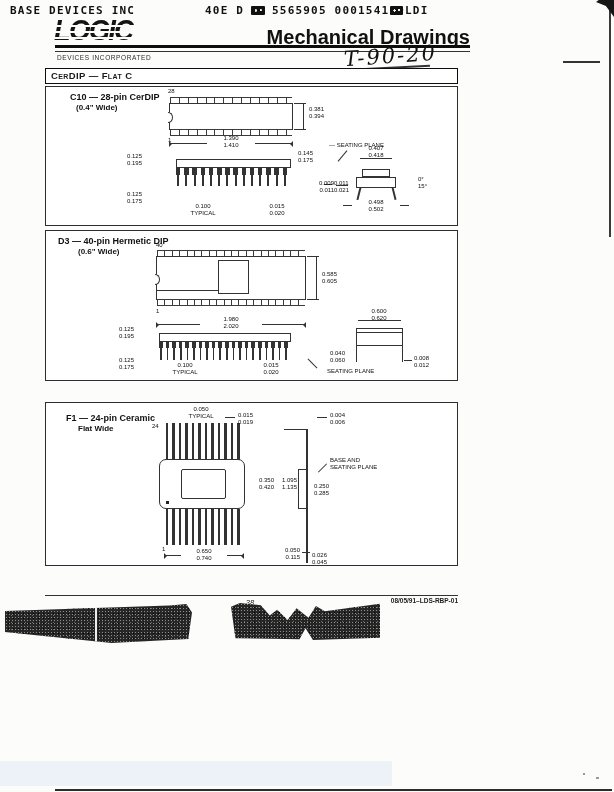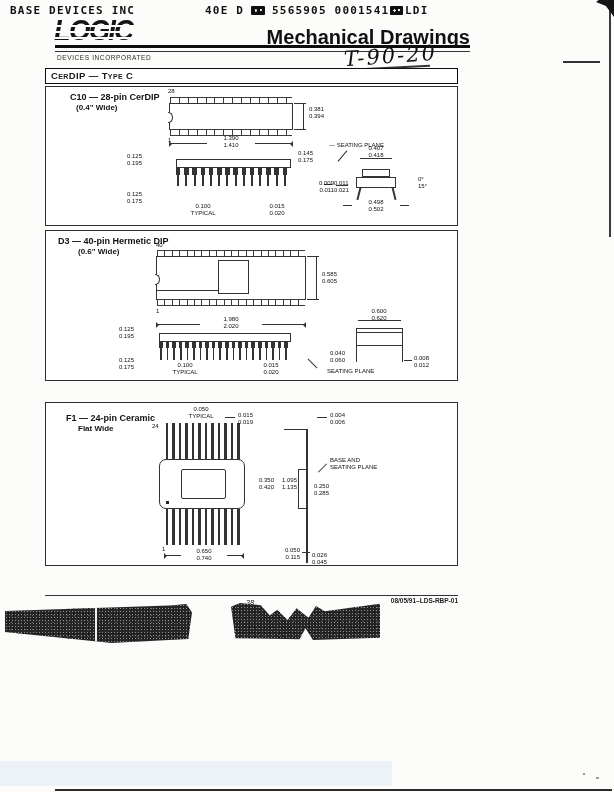--- a/index.html
+++ b/index.html
@@ -68,21 +68,21 @@
   <span class="hl" style="left:55px;top:51px;width:415px"></span>
   <span class="brand-sub" style="left:57px;top:54px">DEVICES INCORPORATED</span>
   <span class="hand" style="left:344px;top:44px">T-90-20</span>
   <span class="hl" style="left:340px;top:67px;width:90px;height:2px;transform:rotate(-3deg)"></span>
   <span class="hl" style="left:563px;top:61px;width:37px;height:2px"></span>
 
   <span class="vl" style="left:609px;top:0;height:237px;width:2px;background:#3a3a3a"></span>
   <span class="abs" style="left:596px;top:0;width:18px;height:17px;background:#161616;clip-path:polygon(15% 0,100% 0,100% 100%,55% 35%,0 12%)"></span>
 
   <div class="panel" style="top:68px">
-    <div class="panel-head">CerDIP — Type C</div>
+    <div class="panel-head">CerDIP — Flat C</div>
     <div class="panel-body" style="height:138px">
       <span class="p-title" style="left:24px;top:5px">C10 — 28-pin CerDIP</span>
       <span class="p-sub" style="left:30px;top:16px">(0.4" Wide)</span>
 
       <span class="pinlbl" style="left:122px;top:1px">28</span>
       <div class="pads" style="left:124px;top:10px;width:122px;height:7px;background:repeating-linear-gradient(90deg,#3a3a3a 0 1px,transparent 1px 8.9px)"></div>
       <div class="box" style="left:123px;top:16px;width:124px;height:27px;border-width:1.2px"></div>
       <div class="abs" style="left:122px;top:25px;width:4px;height:9px;border:1px solid #333;border-left:none;border-radius:0 100% 100% 0/0 50% 50% 0;background:#fff"></div>
       <div class="pads" style="left:124px;top:42px;width:122px;height:7px;background:repeating-linear-gradient(90deg,#3a3a3a 0 1px,transparent 1px 8.9px)"></div>
       <span class="pinlbl" style="left:122px;top:50px">1</span>

